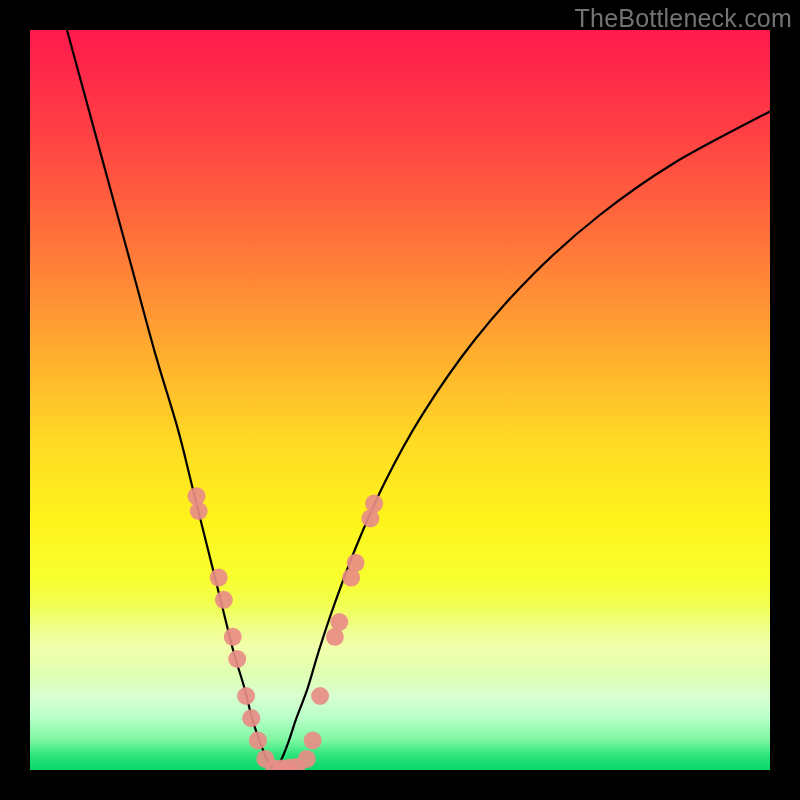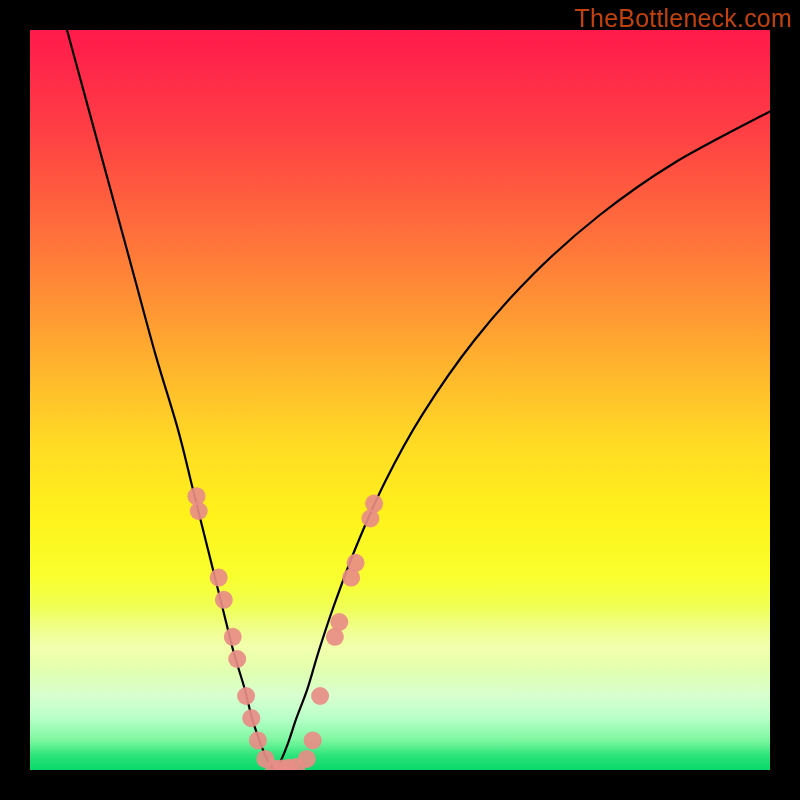--- a/index.html
+++ b/index.html
@@ -63,21 +63,21 @@
       rgba(255,255,210,0.35) 45%,
       rgba(255,255,210,0.45) 60%,
       rgba(255,255,210,0) 100%
     );
     pointer-events: none;
   }
   .watermark {
     position: absolute;
     top: 4px;
     right: 8px;
-    color: #c2410c;
+    color: #737373;
     font-size: 25px;
     font-weight: 400;
     letter-spacing: 0.2px;
     user-select: none;
   }
   svg.curve {
     position: absolute;
     inset: 0;
   }
   .dot {

